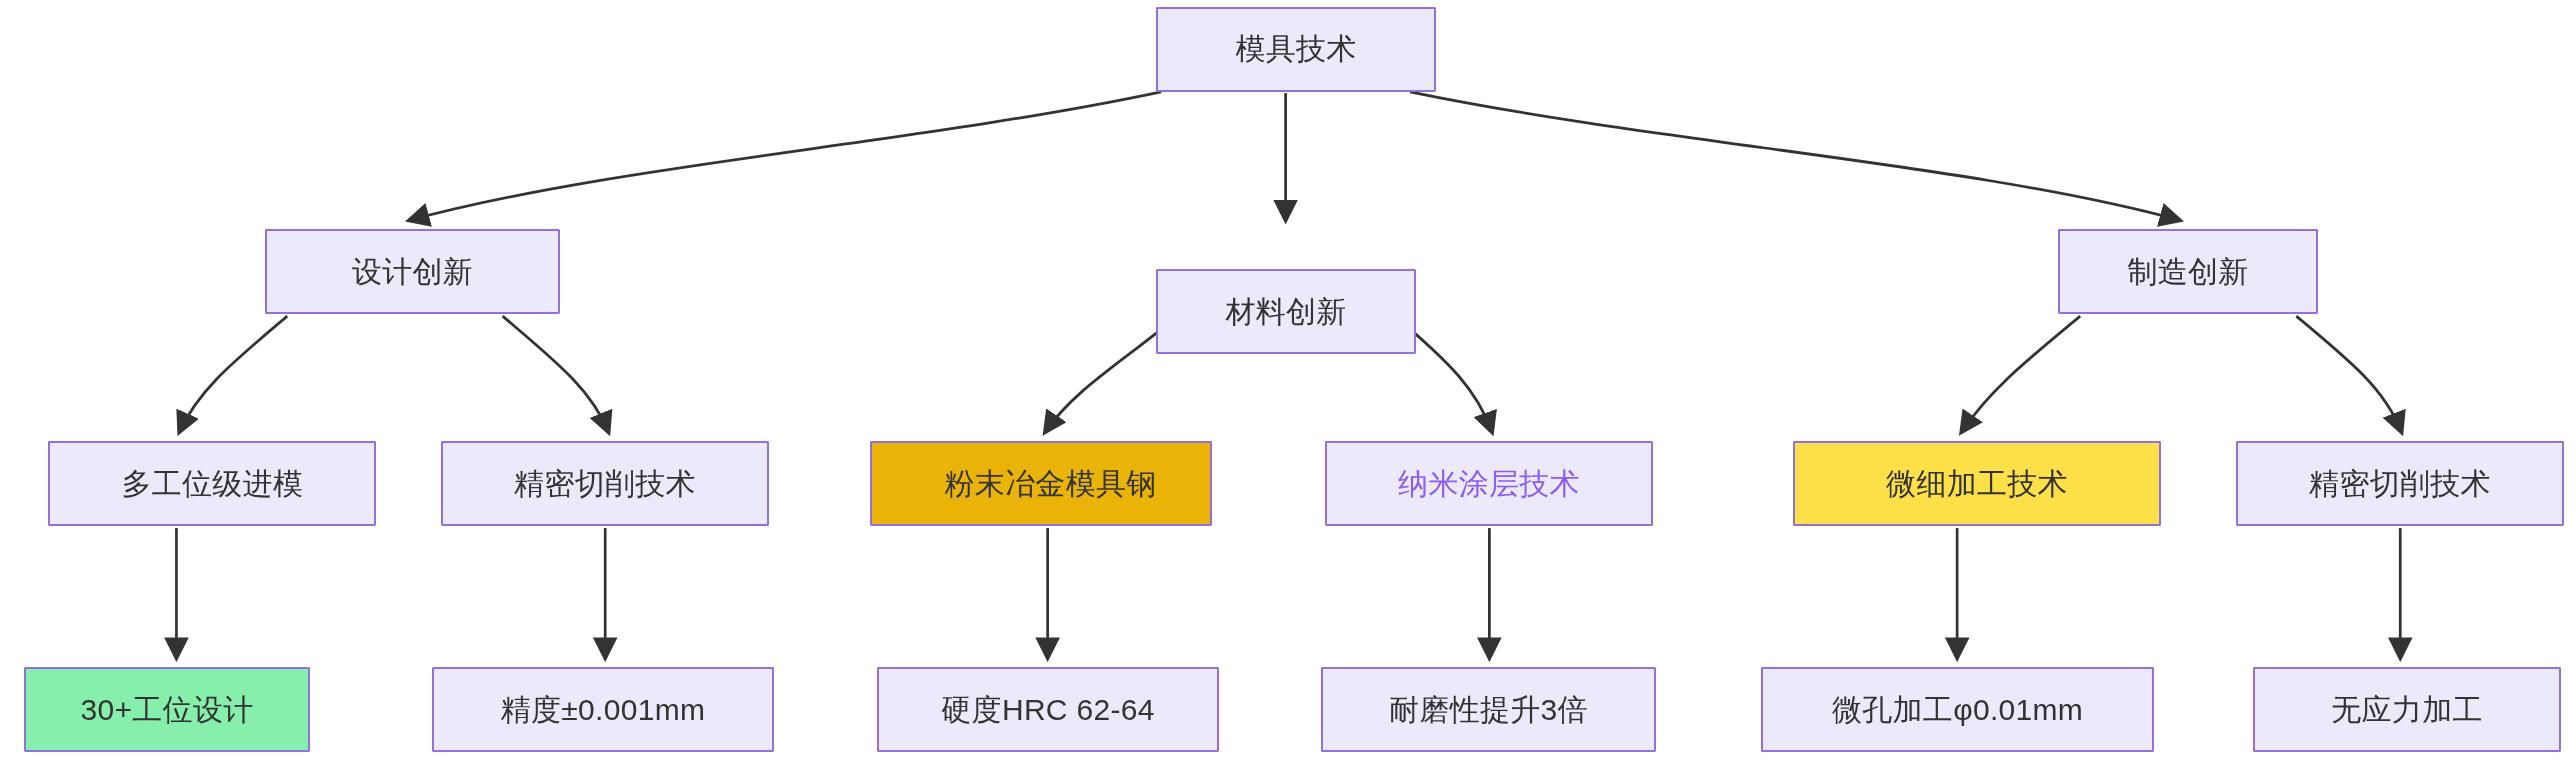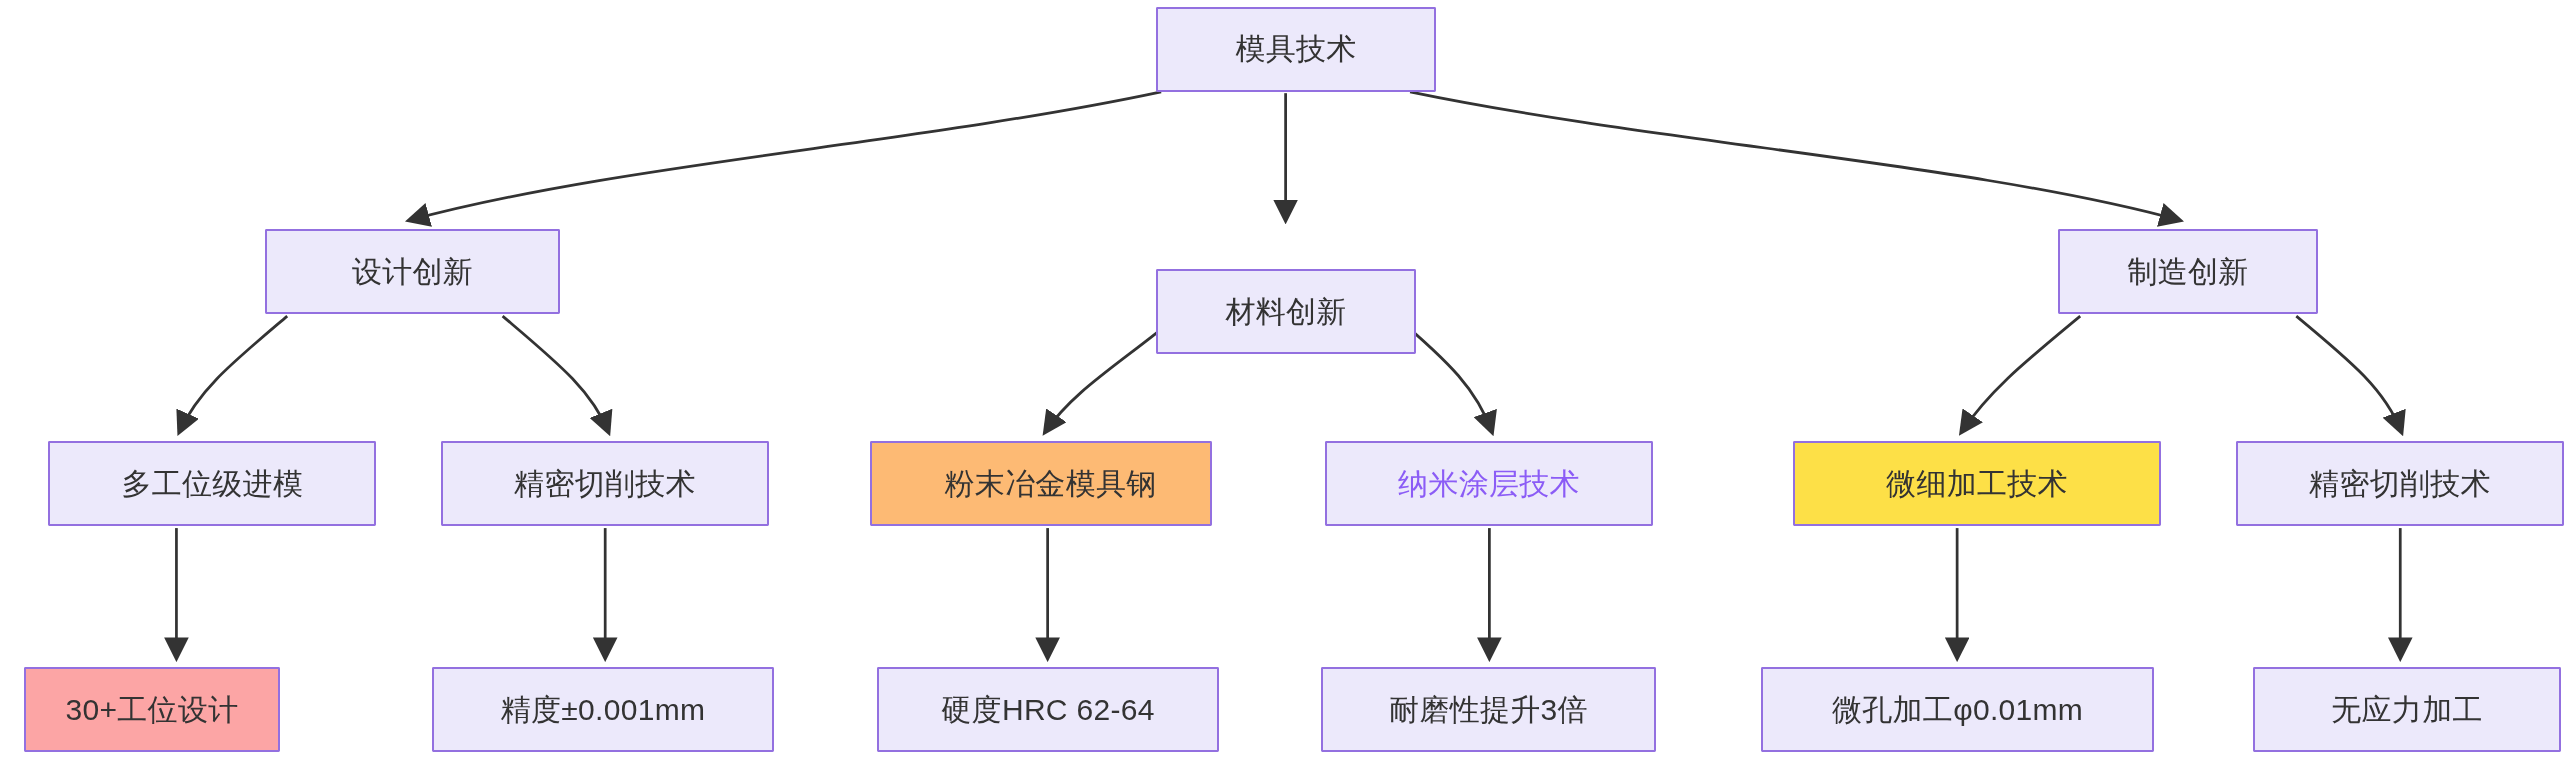--- a/index.html
+++ b/index.html
@@ -89,33 +89,33 @@
       </div>
       <div class="node" style="left: 2058px; top: 229px; width: 260px; height: 85px; background: rgb(236, 233, 251); border-color: rgb(147, 112, 224);">
         <span class="node-label" style="color: rgb(51, 51, 51);">制造创新</span>
       </div>
       <div class="node" style="left: 12.3px; top: 441px; width: 328px; height: 85px; background: rgb(236, 233, 251); border-color: rgb(147, 112, 224); margin-left: 36px;">
         <span class="node-label" style="color: rgb(51, 51, 51);">多工位级进模</span>
       </div>
       <div class="node" style="left: 441px; top: 441px; width: 328px; height: 85px; background: rgb(236, 233, 251); border-color: rgb(147, 112, 224);">
         <span class="node-label" style="color: rgb(51, 51, 51);">精密切削技术</span>
       </div>
-      <div class="node" style="left: 870px; top: 441px; width: 342px; height: 85px; background: #fdba74; border-color: rgb(147, 112, 224); padding-left: 19px;">
+      <div class="node" style="left: 870px; top: 441px; width: 342px; height: 85px; background: #eab308; border-color: rgb(147, 112, 224); padding-left: 19px;">
         <span class="node-label" style="color: rgb(51, 51, 51);">粉末冶金模具钢</span>
       </div>
       <div class="node" style="left: 1325px; top: 441px; width: 328px; height: 85px; background: rgb(236, 233, 251); border-color: rgb(147, 112, 224);">
         <span class="node-label" style="color: #8b5cf6;">纳米涂层技术</span>
       </div>
       <div class="node" style="left: 1793px; top: 441px; width: 368px; height: 85px; background: #fde047; border-color: rgb(147, 112, 224);">
         <span class="node-label" style="color: rgb(51, 51, 51);">微细加工技术</span>
       </div>
       <div class="node" style="left: 2236px; top: 441px; width: 328px; height: 85px; background: rgb(236, 233, 251); border-color: rgb(147, 112, 224);">
         <span class="node-label" style="color: rgb(51, 51, 51);">精密切削技术</span>
       </div>
-      <div class="node" style="left: 24px; top: 667px; width: 256px; height: 85px; background: #fca5a5; border-color: rgb(147, 112, 224);">
+      <div class="node" style="left: 24px; top: 667px; width: 286px; height: 85px; background: #86efac; border-color: rgb(147, 112, 224);">
         <span class="node-label" style="color: rgb(51, 51, 51);">30+工位设计</span>
       </div>
       <div class="node" style="left: 432px; top: 667px; width: 342px; height: 85px; background: rgb(236, 233, 251); border-color: rgb(147, 112, 224);">
         <span class="node-label" style="color: rgb(51, 51, 51);">精度±0.001mm</span>
       </div>
       <div class="node" style="left: 877px; top: 667px; width: 342px; height: 85px; background: rgb(236, 233, 251); border-color: rgb(147, 112, 224); align-items: center;">
         <span class="node-label" style="color: rgb(51, 51, 51);">硬度HRC 62-64</span>
       </div>
       <div class="node" style="left: 1321px; top: 667px; width: 335px; height: 85px; background: rgb(236, 233, 251); border-color: rgb(147, 112, 224);">
         <span class="node-label" style="color: rgb(51, 51, 51);">耐磨性提升3倍</span>

